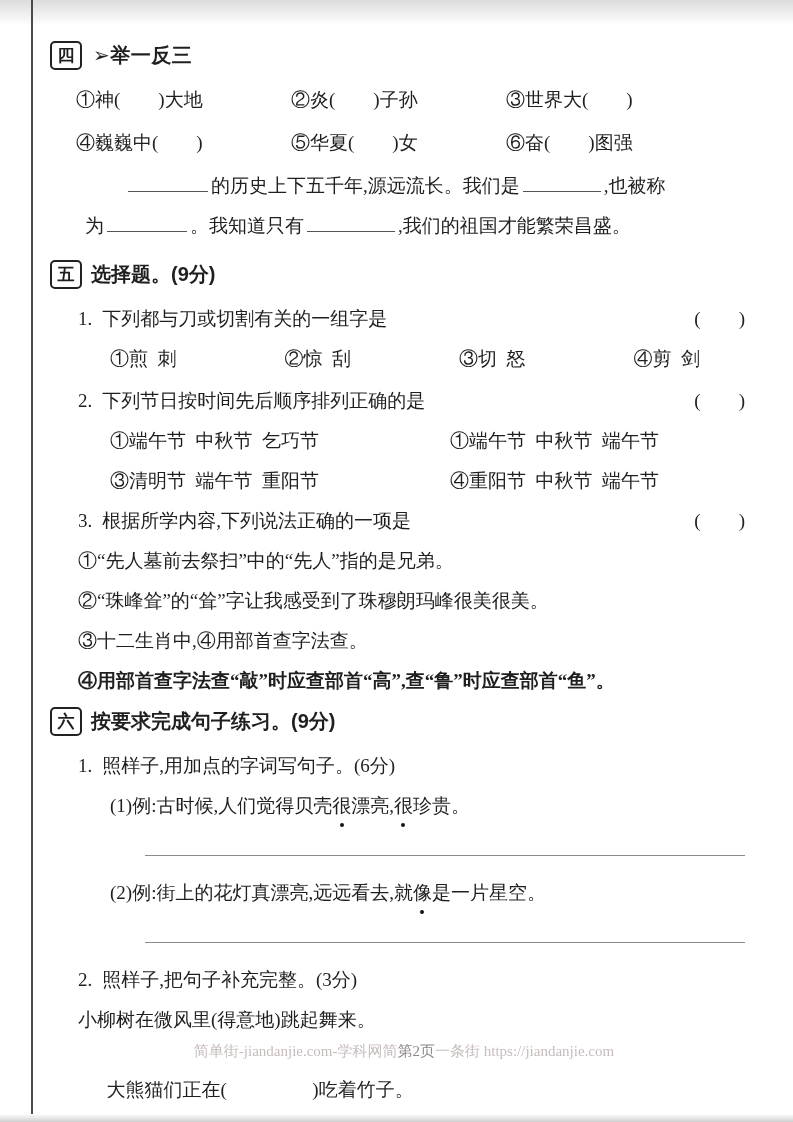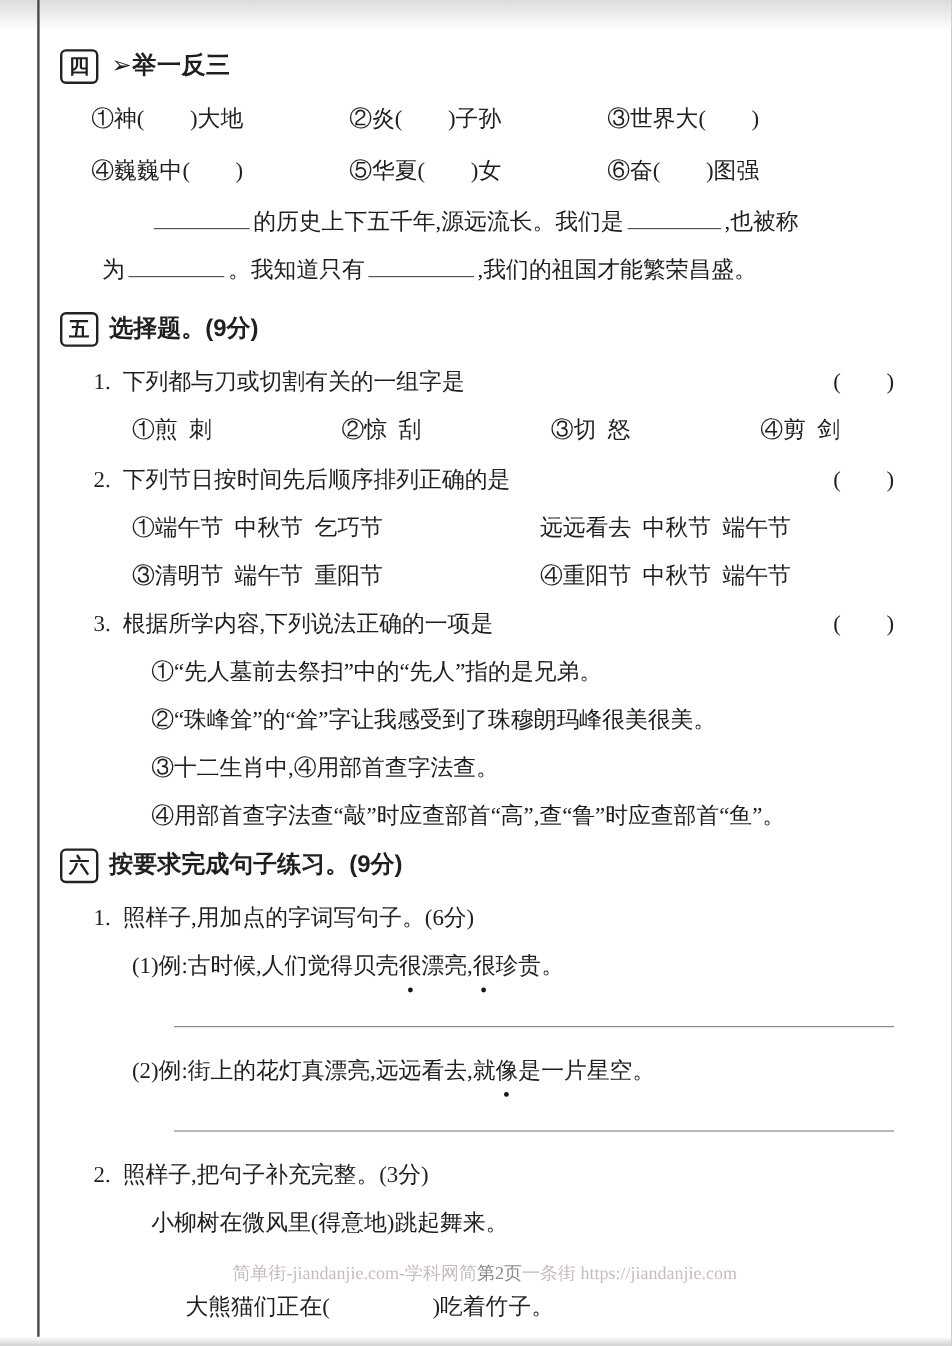--- a/index.html
+++ b/index.html
@@ -12,21 +12,21 @@
     color:#1f1f1f;
     overflow:hidden;
   }
   .top-edge { position:absolute; top:0; left:0; right:0; height:24px;
     background:linear-gradient(#dcdcdc,#fdfdfd); }
   .bottom-edge { position:absolute; bottom:0; left:0; right:0; height:8px;
     background:linear-gradient(#ffffff,#cfcfcf); }
   .left-rule { position:absolute; left:31px; top:0; bottom:0; width:2px; background:#4a4a4a; }
 
   .content { position:absolute; left:50px; right:48px; top:40px; font-size:19px; line-height:30px; }
-  .mb-lg { margin-bottom:16px; }
+  .mb-lg { margin-bottom:16px;font-weight:bold; }
   .mb-md { margin-bottom:13px; }
 
   .sec-head { display:flex; align-items:center; gap:9px; margin-bottom:15px;
     font-family:"Liberation Sans","DejaVu Sans",sans-serif; }
   .secbox { display:inline-flex; align-items:center; justify-content:center;
     min-width:24px; height:25px; padding:0 2px;
     border:2px solid #222; border-radius:5px;
     font-weight:bold; font-size:17px; line-height:1; }
   .sec-title { font-weight:bold; font-size:20px; }
   .tag { font-weight:bold; font-size:20px; margin-left:2px; letter-spacing:0.5px; }
@@ -41,32 +41,32 @@
 
   .q-row { display:flex; margin-left:28px; margin-bottom:10px; }
   .q-num { margin-right:10px; }
   .q-text { flex:1; }
   .bracket { white-space:pre; }
 
   .opt-flex { display:flex; justify-content:space-between; margin-left:60px;
     padding-right:45px; white-space:pre; margin-bottom:12px; }
   .opt-2col { display:grid; grid-template-columns:340px 1fr; margin-left:60px;
     white-space:pre; margin-bottom:10px; }
-  .opt-line { margin-left:76px; white-space:pre; margin-bottom:10px; }
+  .opt-line { margin-left:28px; white-space:pre; margin-bottom:10px; }
 
   .sub-line { margin-left:60px; margin-bottom:0; }
   .ans-line { margin-left:95px; height:34px; border-bottom:1.5px solid #8a8a8a; margin-bottom:22px; }
 
   .em { position:relative; display:inline-block; }
   .em::after { content:""; position:absolute; left:50%; bottom:-6px; width:4px; height:4px;
     border-radius:50%; background:#151515; transform:translateX(-50%); }
 
   .gap-paren { white-space:pre; }
 
-  .footer { position:absolute; left:0; right:0; bottom:34px; text-align:center;
+  .footer { position:absolute; left:0; right:0; bottom:44px; text-align:center;
     font-size:15px; color:#c7bcbc; white-space:pre; }
   .footer .pageno { color:#8f8888; }
 </style>
 </head>
 <body>
 
 <div class="page">
   <div class="top-edge"></div>
   <div class="left-rule"></div>
 
@@ -112,21 +112,21 @@
       <span>④剪  剑</span>
     </div>
 
     <div class="q-row">
       <span class="q-num">2.</span>
       <span class="q-text">下列节日按时间先后顺序排列正确的是</span>
       <span class="bracket">(        )</span>
     </div>
     <div class="opt-2col">
       <span>①端午节  中秋节  乞巧节</span>
-      <span>远远看去  中秋节  端午节</span>
+      <span>①端午节  中秋节  端午节</span>
     </div>
     <div class="opt-2col mb-md">
       <span>③清明节  端午节  重阳节</span>
       <span>④重阳节  中秋节  端午节</span>
     </div>
 
     <div class="q-row">
       <span class="q-num">3.</span>
       <span class="q-text">根据所学内容,下列说法正确的一项是</span>
       <span class="bracket">(        )</span>

